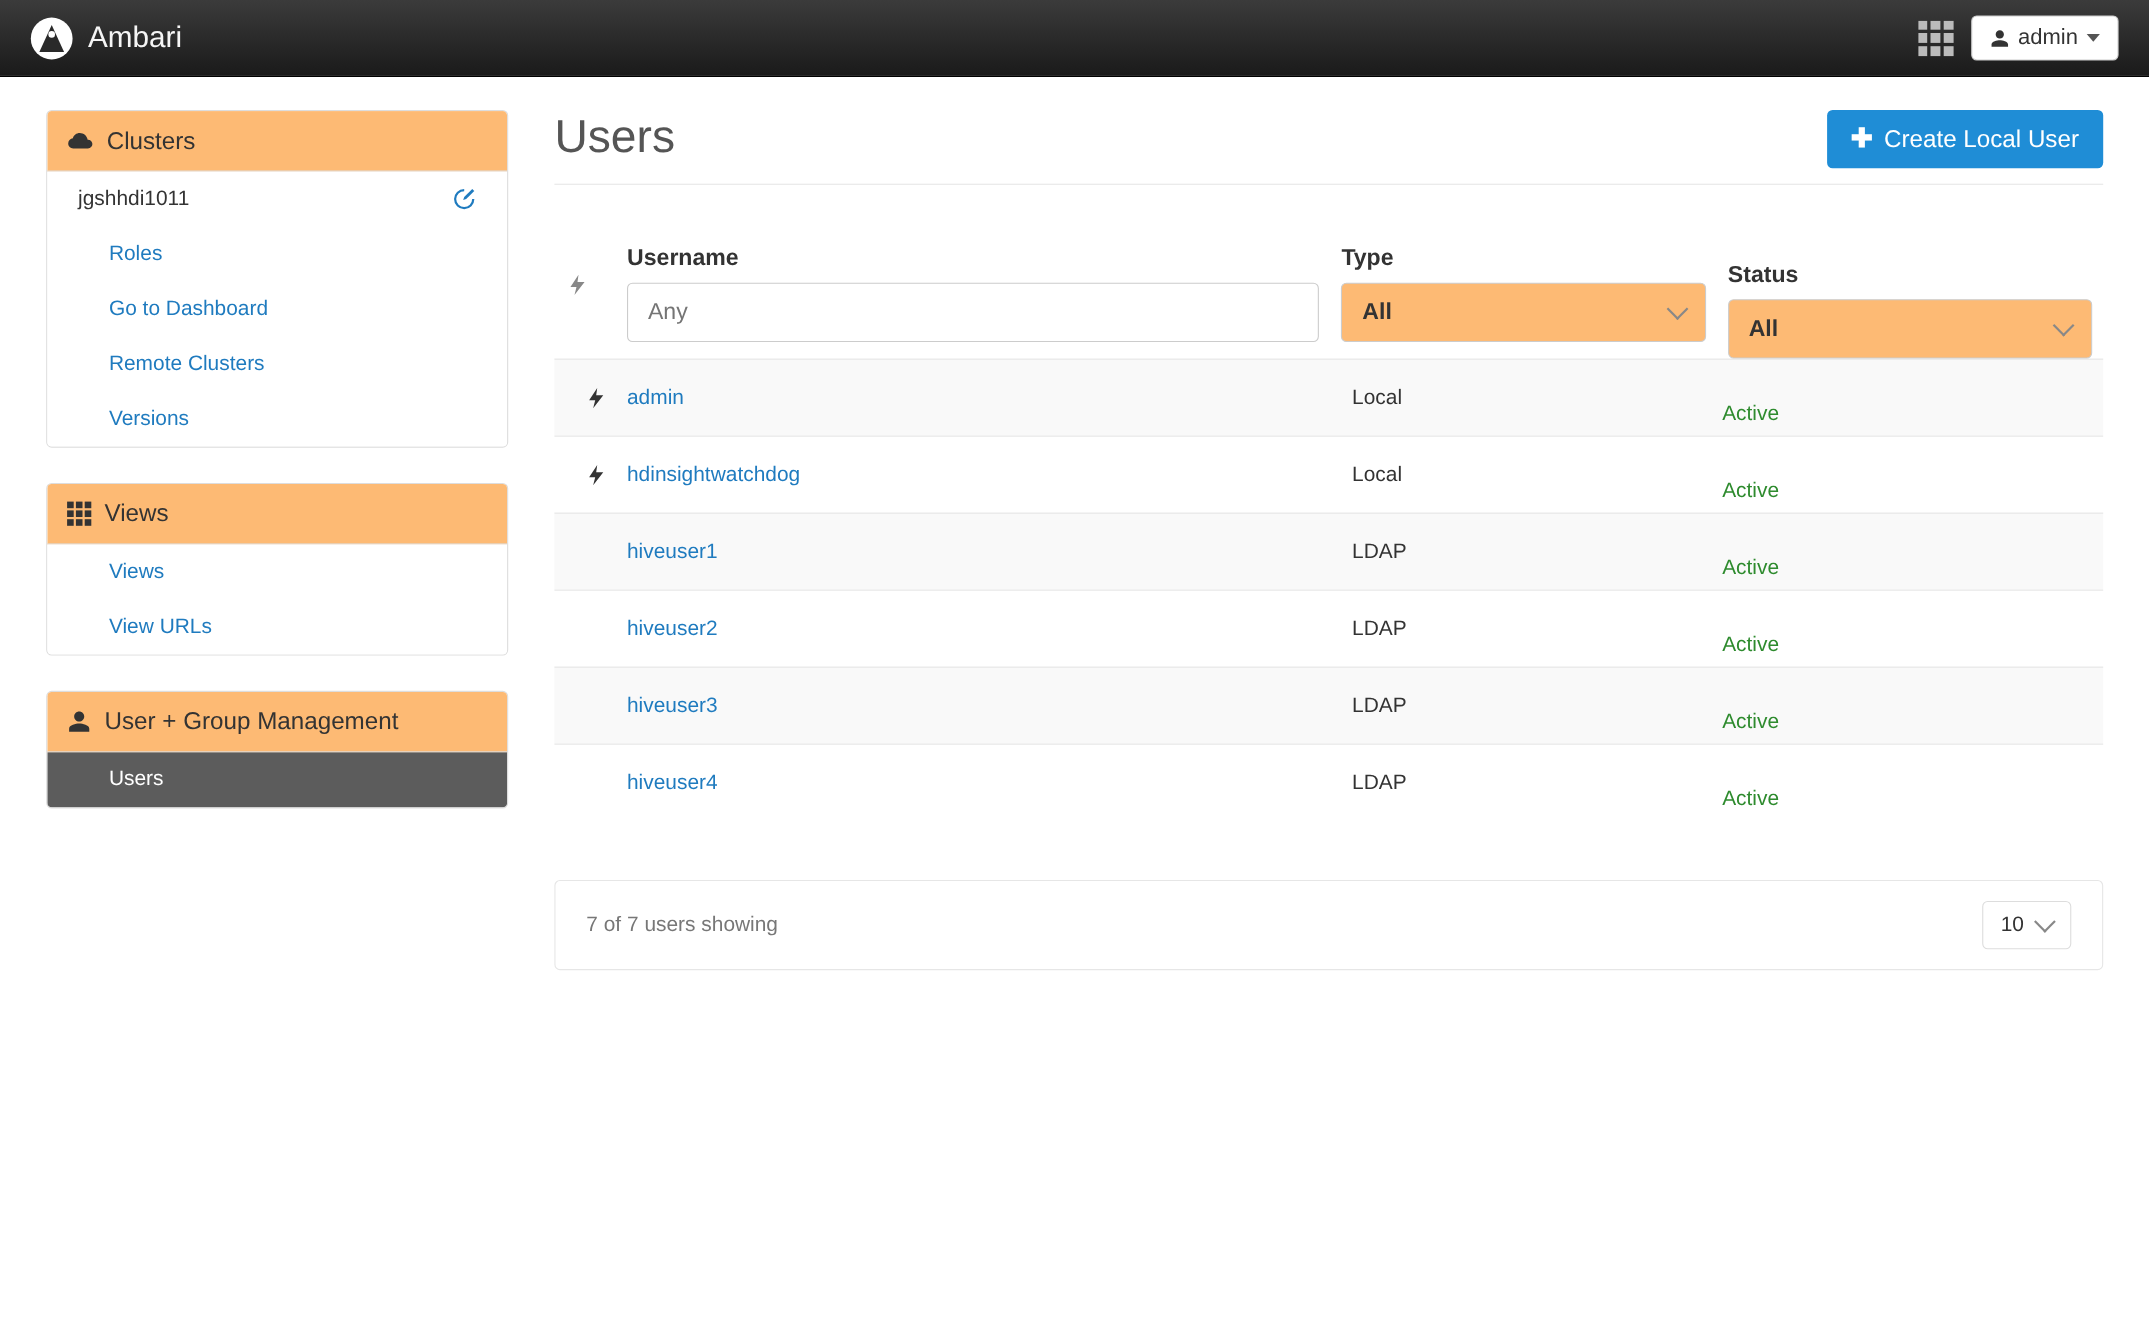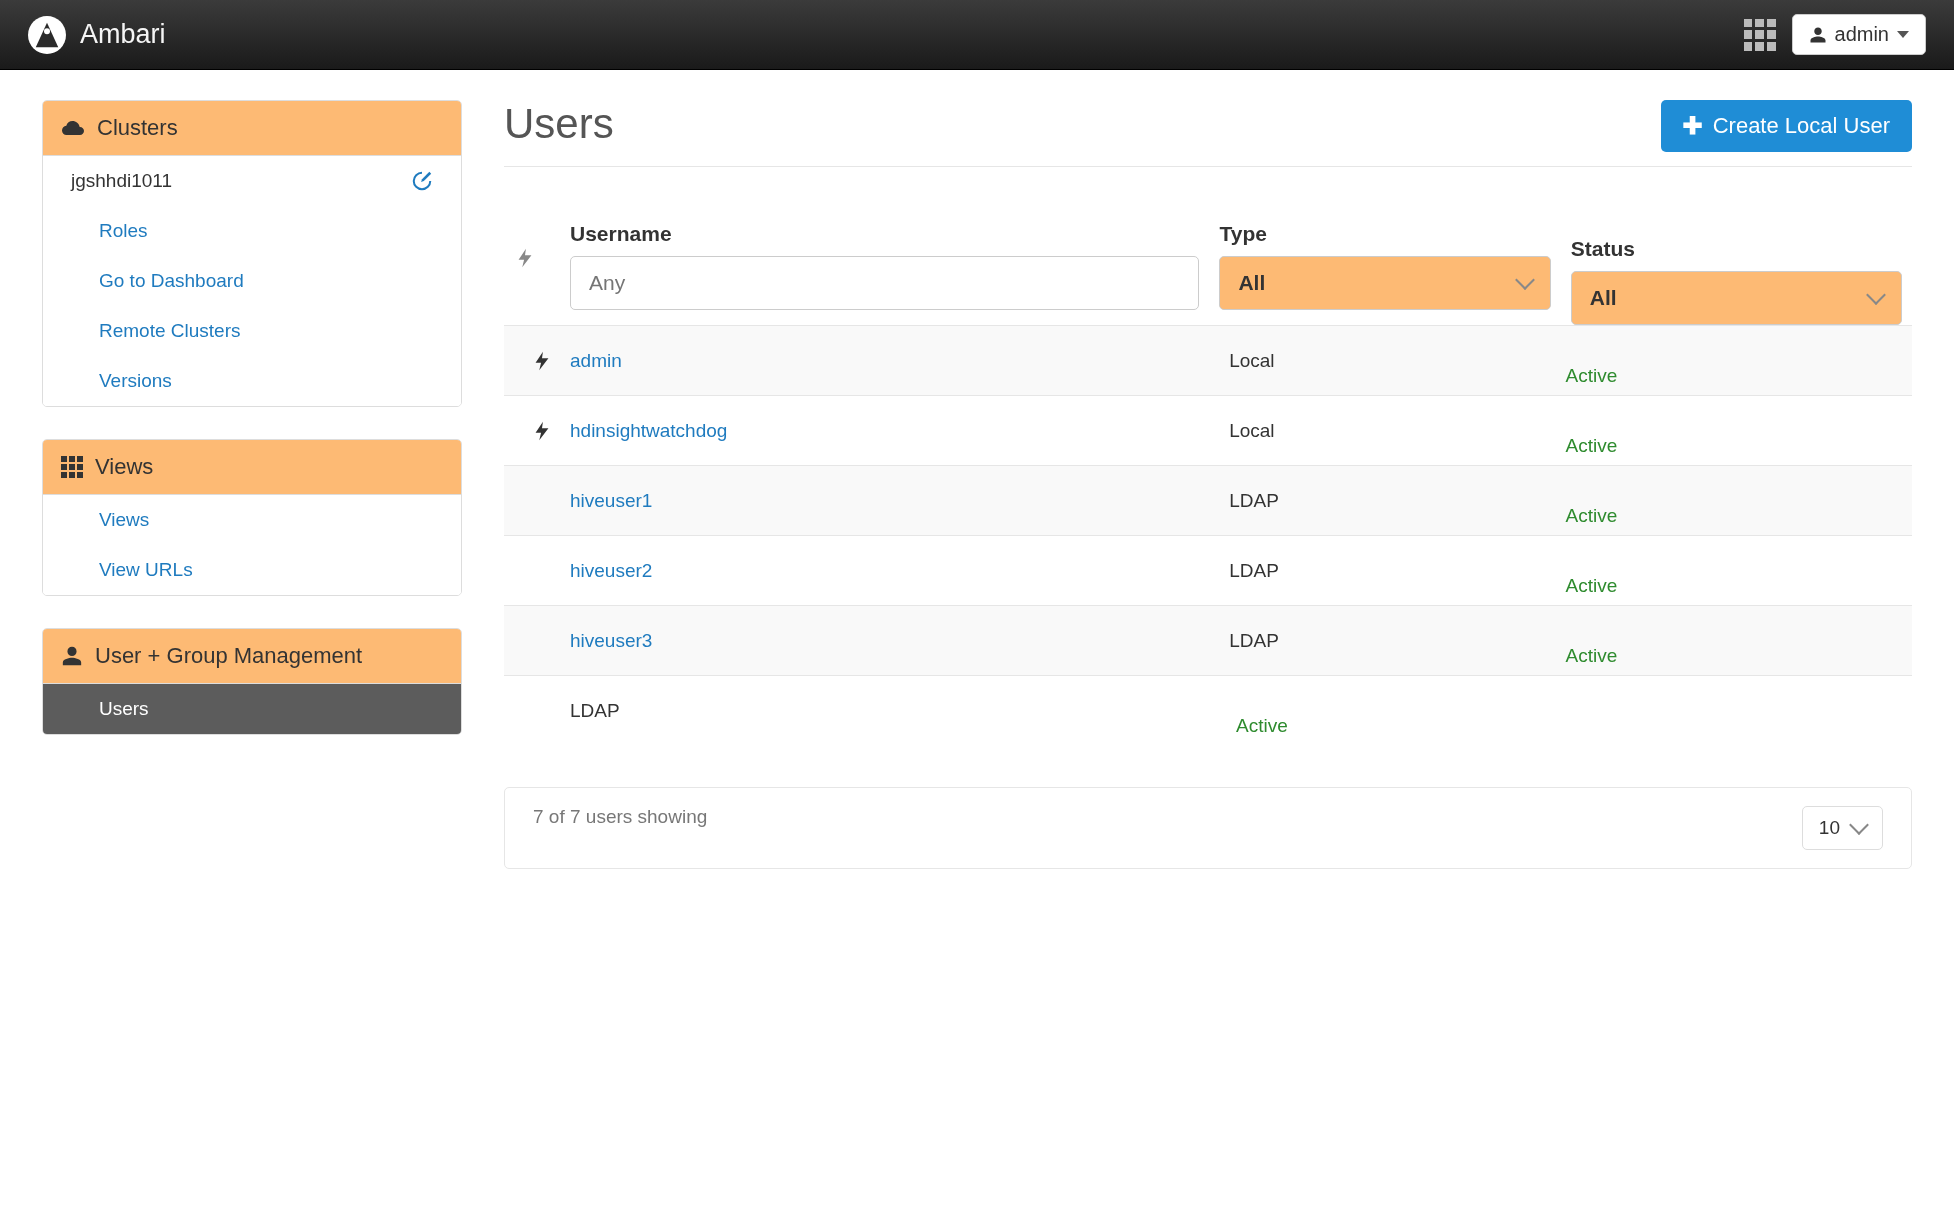--- a/index.html
+++ b/index.html
@@ -86,22 +86,22 @@
 }
 .chev { width: 14px; height: 14px; border-right: 2px solid #888; border-bottom: 2px solid #888; transform: rotate(45deg); margin-top: -6px; }
 .bolt { width: 22px; height: 22px; }
 
 .row-stripe { background: #f9f9f9; }
 .cell-link { color: #1f7bbf; cursor: pointer; }
 .status-active { color: #2e8b2e; }
 
 
 .table-footer {
-  display: flex; align-items: flex-start; justify-content: space-between;
-  border: 1px solid #e6e6e6; border-radius: 5px; padding: 18px 28px; margin-top: 42px;
+  display: flex; align-items: center; justify-content: space-between;
+  border: 1px solid #e6e6e6; border-radius: 5px; padding: 18px 28px; margin-top: 54px;
 }
 .footer-right { display: flex; align-items: center; gap: 30px; }
 .page-size { display: flex; align-items: center; gap: 12px; border: 1px solid #ddd; border-radius: 5px; padding: 10px 16px; cursor: pointer; }
 .pager { display: flex; align-items: stretch; border: 1px solid #ddd; border-radius: 5px; overflow: hidden; }
 .pager-btn { padding: 12px 20px; color: #999; cursor: pointer; display: flex; align-items: center; }
 .pager-current { padding: 12px 22px; background: #337ab7; color: #fff; font-weight: 400; }
 .footer-status { color: #777; }
 
 
 svg { display: block; }
@@ -291,20 +291,21 @@
             <div class="col-status"><span class="status-active">Active</span></div>
           </div>
           <div class="table-row row-stripe">
             <div class="col-admin"></div>
             <div class="col-user"><span class="cell-link">hiveuser3</span></div>
             <div class="col-type">LDAP</div>
             <div class="col-status"><span class="status-active">Active</span></div>
           </div>
           <div class="table-row">
             <div class="col-admin"></div>
+            <div class="col-user"><span class="cell-link">hiveuser4</span></div>
             <div class="col-type">LDAP</div>
             <div class="col-status"><span class="status-active">Active</span></div>
           </div>
         </div>
     </div>
 
     <div class="table-footer">
       <span class="footer-status">7 of 7 users showing</span>
       <div class="footer-right">
         <div class="page-size">

